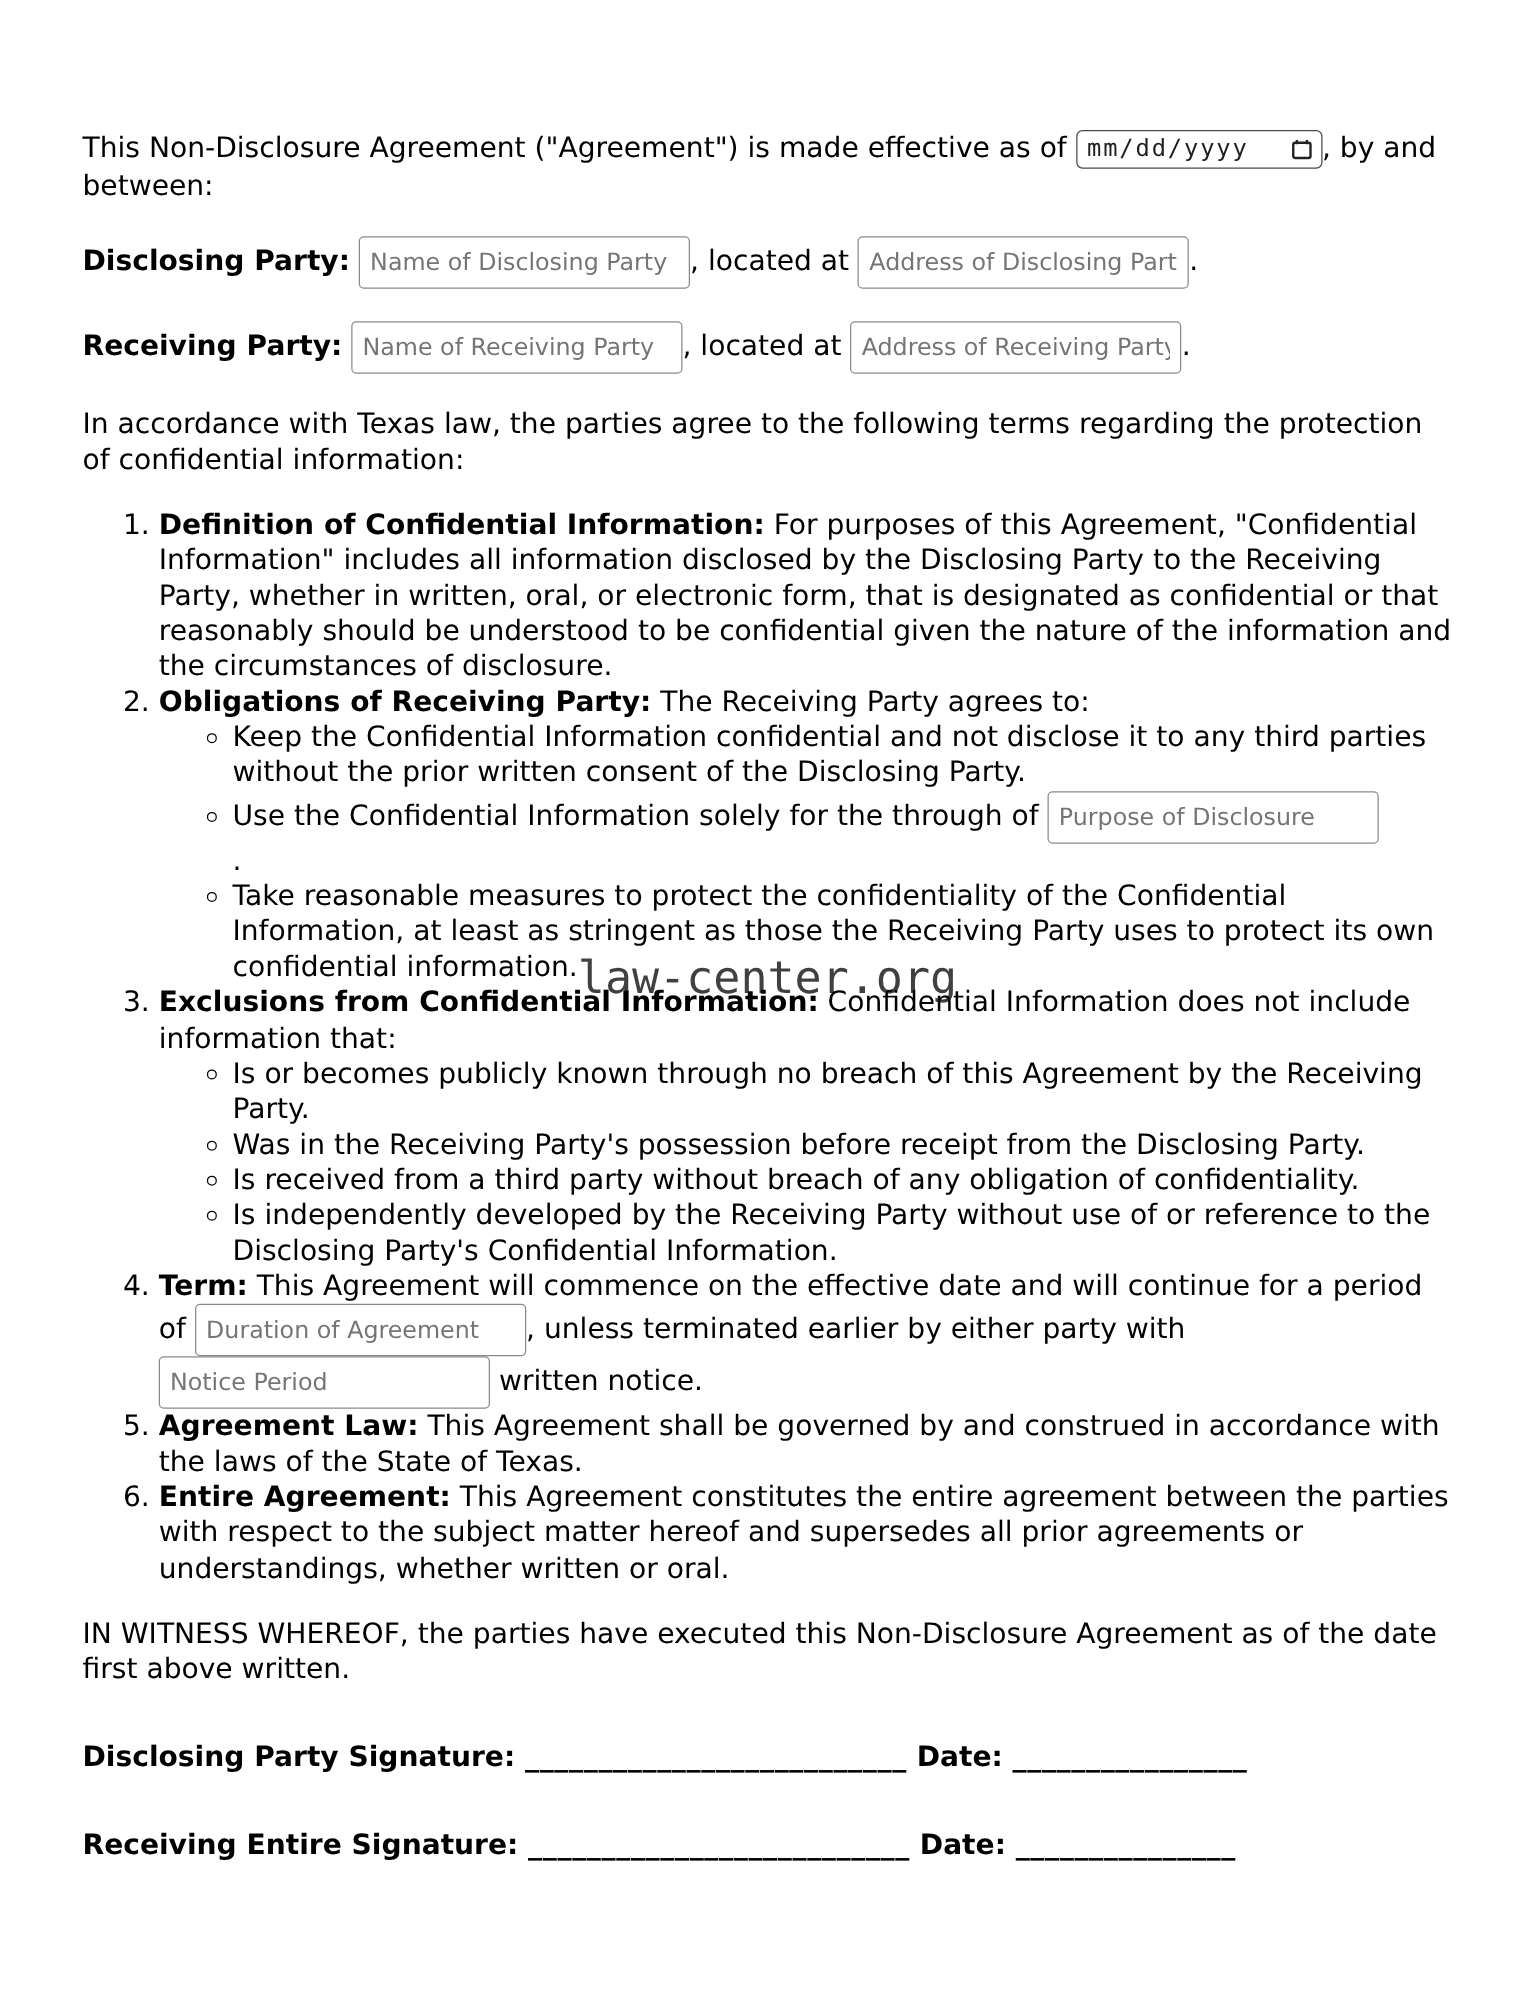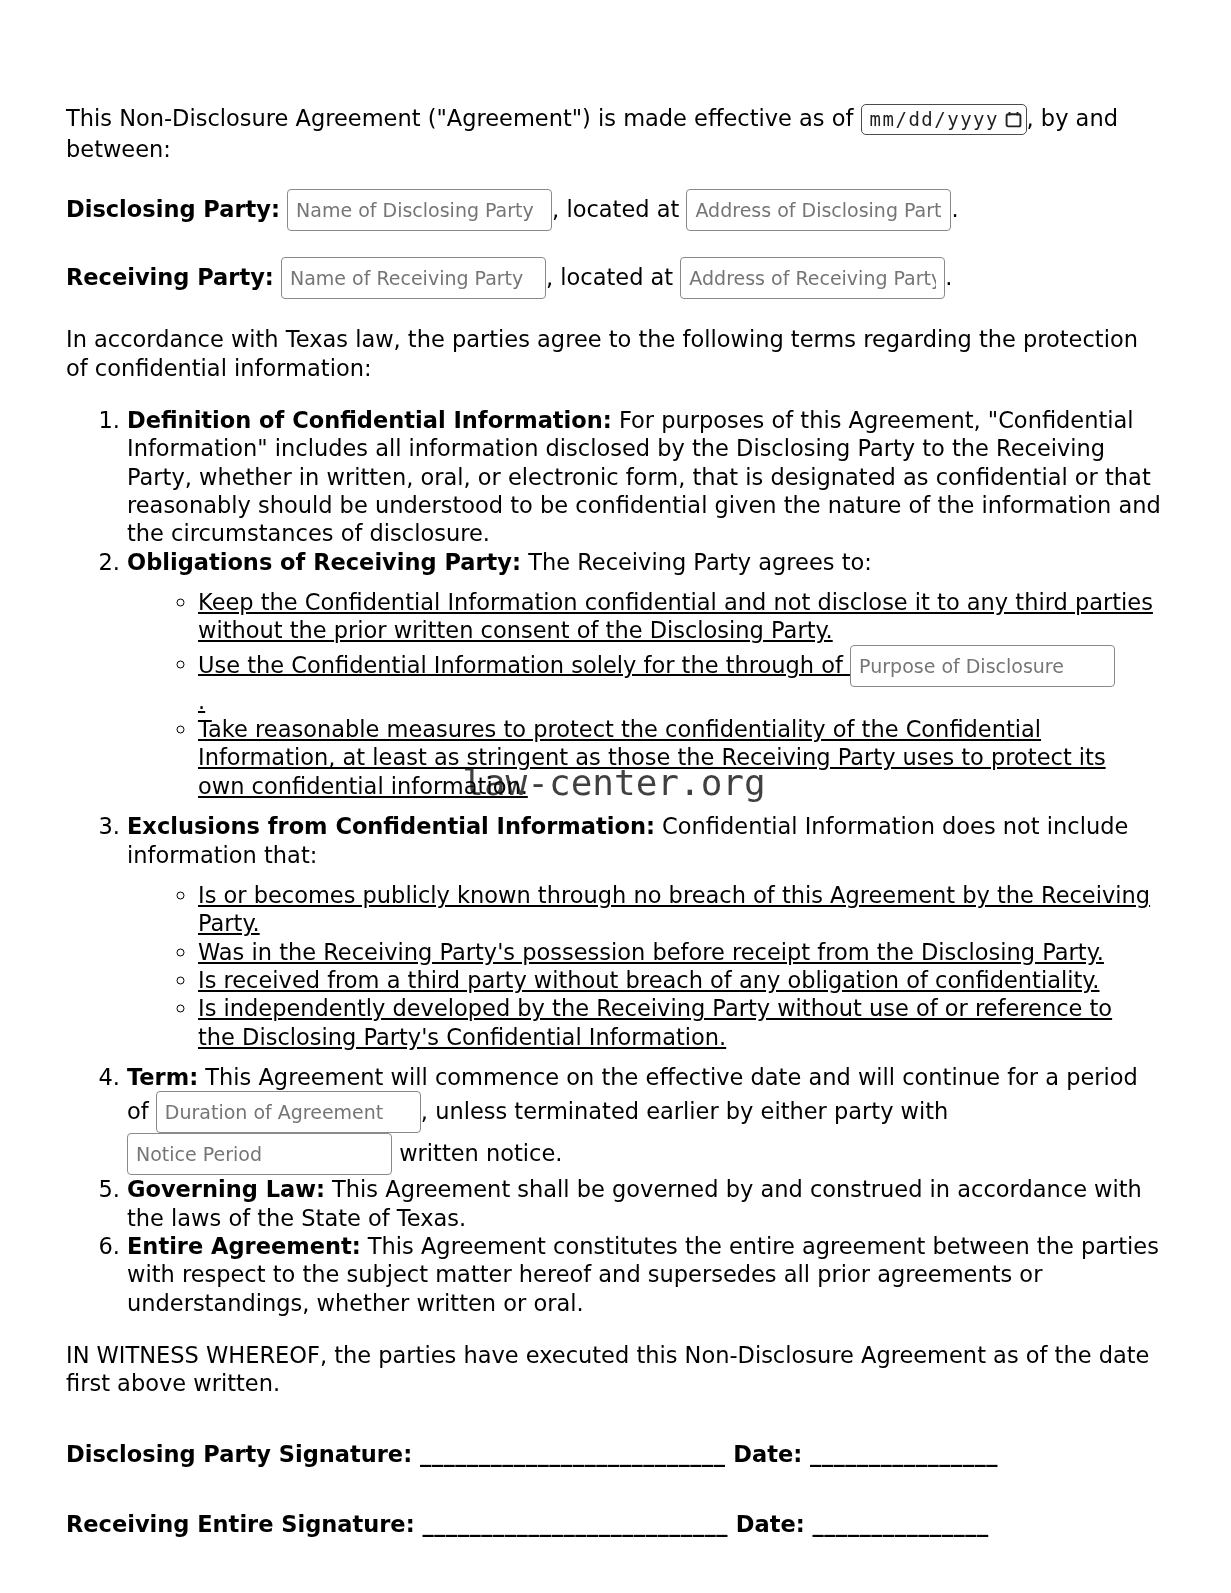--- a/index.html
+++ b/index.html
@@ -25,24 +25,23 @@
   }
   p { margin: 24px 0; }
   p.party-row { margin: 26px 0; }
   strong { font-weight: bold; }
   ol.terms {
     margin: 24px 0;
     padding-left: 61px;
   }
   ol.terms > li { margin: 0; }
   ul.sub-bullets {
-    margin: 12px;
+    margin: 0;
     padding-left: 59px;
     list-style-type: circle;
-    text-decoration: underline;
   }
   ul.sub-bullets > li { margin: 0; }
   input.ti {
     box-sizing: border-box;
     width: 265px;
     height: 42px;
     border: 1.5px solid #8a8a8a;
     border-radius: 4px;
     padding: 0 8px;
     font-family: "DejaVu Sans", "Liberation Sans", sans-serif;
@@ -51,21 +50,21 @@
     background: #ffffff;
     vertical-align: middle;
     outline: none;
   }
   input.ti::placeholder { color: #757575; opacity: 1; }
   .date-input {
     display: inline-flex;
     align-items: center;
     justify-content: space-between;
     box-sizing: border-box;
-    width: 166px;
+    width: 197px;
     height: 31px;
     border: 1.5px solid #4a4a4a;
     border-radius: 5px;
     padding: 0 7px 0 8px;
     background: #ffffff;
     vertical-align: middle;
     cursor: text;
   }
   .date-text {
     font-family: "DejaVu Sans Mono", "Liberation Mono", monospace;
@@ -143,21 +142,21 @@
         <li>Is independently developed by the Receiving Party without use of or reference to the Disclosing Party's Confidential Information.</li>
       </ul>
     </li>
 
     <li><strong>Term:</strong>
 <span>This Agreement will commence on the effective date and will continue for a period of</span>
 <input class="ti" type="text" placeholder="Duration of Agreement" style=""><span>, unless terminated earlier by either party with</span>
 <input class="ti" type="text" placeholder="Notice Period" style="">
 <span>written notice.</span></li>
 
-    <li><strong>Governing Law:</strong>
+    <li><strong>Agreement Law:</strong>
 <span>This Agreement shall be governed by and construed in accordance with the laws of the State of Texas.</span></li>
 
     <li><strong>Entire Agreement:</strong>
 <span>This Agreement constitutes the entire agreement between the parties with respect to the subject matter hereof and supersedes all prior agreements or understandings, whether written or oral.</span></li>
 
   </ol>
 
   <p>IN WITNESS WHEREOF, the parties have executed this Non-Disclosure Agreement as of the date first above written.</p>
 
   <p class="sig-row"><strong>Disclosing Party Signature:</strong>

